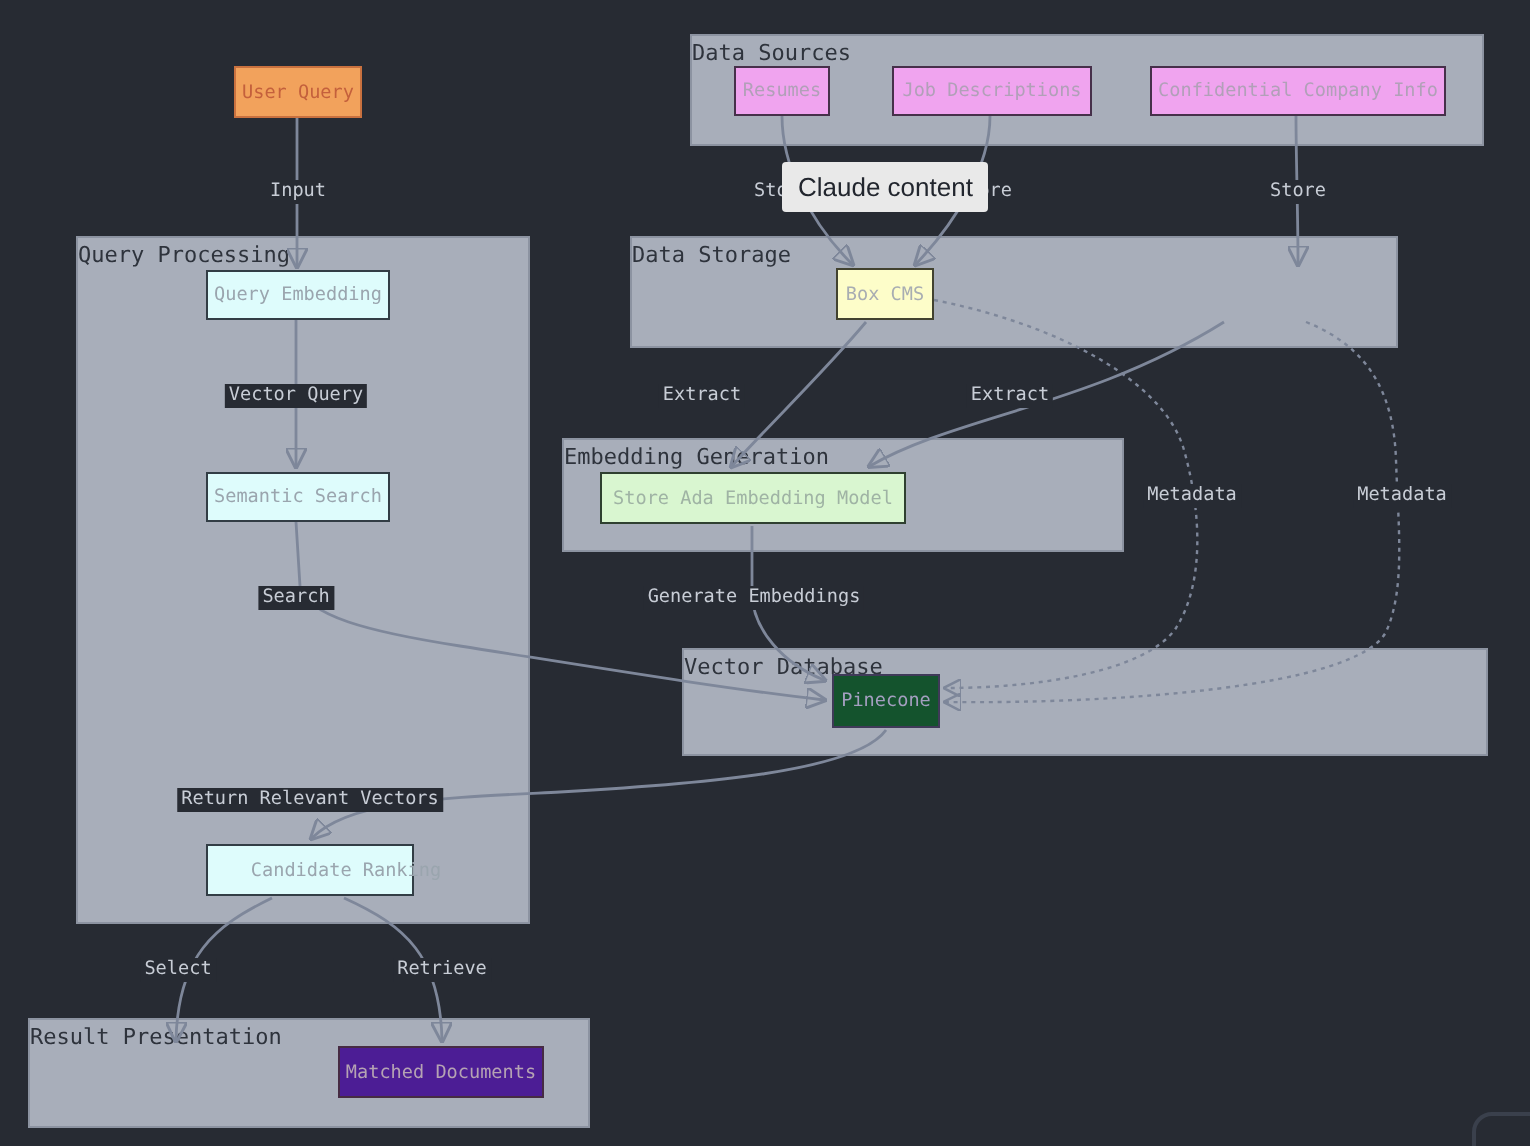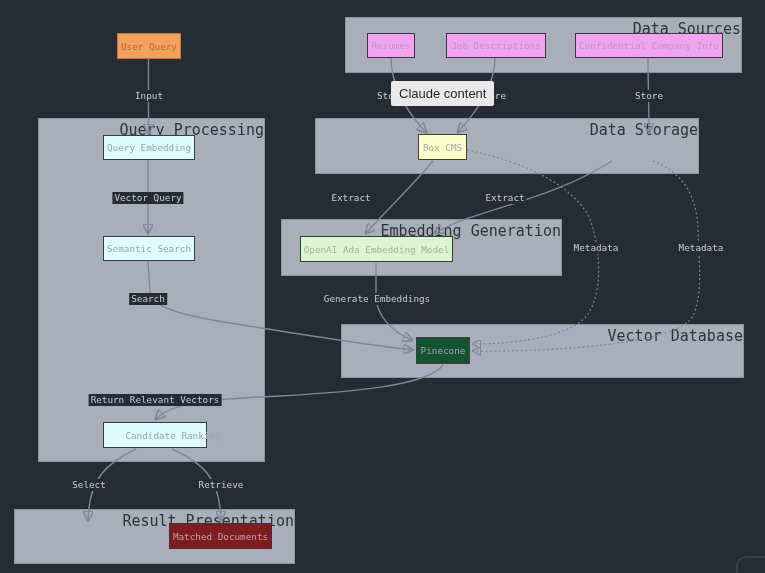--- a/index.html
+++ b/index.html
@@ -1,21 +1,21 @@
 <!DOCTYPE html>
 <html><head>
 <meta charset="utf-8">
 <style>
   html,body{margin:0;padding:0;background:#272b33;}
   .canvas{position:relative;width:765px;height:573px;background:#272b33;overflow:hidden;
           font-family:"DejaVu Sans Mono",monospace;}
   
   .subgraph{position:absolute;background:#a8aeba;border:1px solid #8c93a1;z-index:1;box-sizing:border-box;}
-  .subgraph-title{position:absolute;top:2px;left:0;right:0;text-align:right;
-                  font-size:15px;color:#2e333c;letter-spacing:0;}
+  .subgraph-title{position:absolute;top:2px;left:0;right:0;text-align:left;
+                  font-size:11px;color:#2e333c;letter-spacing:0;}
   
   svg.edges{position:absolute;left:0;top:0;z-index:2;pointer-events:none;}
   svg.edges path{fill:none;stroke:#7e879a;stroke-width:1.4;}
   svg.edges path.dotted{stroke-dasharray:2,2.4;stroke-width:1.2;}
   
   .edge-label{position:absolute;transform:translate(-50%,-50%);z-index:3;
               background:#272b33;color:#c8cdd6;font-size:9.3px;line-height:12px;
               padding:0 2px;white-space:nowrap;}
   
   .node{position:absolute;z-index:4;box-sizing:border-box;border:1.5px solid;
@@ -88,24 +88,24 @@
   <div class="edge-label" style="left:148px;top:299px">Search</div>
   <div class="edge-label" style="left:155px;top:400px">Return Relevant Vectors</div>
   <div class="edge-label" style="left:89px;top:485px">Select</div>
   <div class="edge-label" style="left:221px;top:485px">Retrieve</div>
 
   <div class="node" style="left: 117px; top: 33px; width: 64px; height: 26px; background: rgb(242, 162, 92); border-color: rgb(201, 113, 63); color: rgb(196, 96, 60);">User Query</div>
   <div class="node" style="left: 367px; top: 33px; width: 48px; height: 25px; background: rgb(240, 164, 239); border-color: rgb(70, 48, 74); color: rgb(177, 160, 184);">Resumes</div>
   <div class="node" style="left: 446px; top: 33px; width: 100px; height: 25px; background: rgb(240, 164, 239); border-color: rgb(70, 48, 74); color: rgb(177, 160, 184);">Job Descriptions</div>
   <div class="node" style="left: 575px; top: 33px; width: 148px; height: 25px; background: rgb(240, 164, 239); border-color: rgb(70, 48, 74); color: rgb(177, 160, 184);">Confidential Company Info</div>
   <div class="node" style="left: 418px; top: 134px; width: 49px; height: 26px; background: rgb(253, 253, 201); border-color: rgb(66, 66, 47); color: rgb(168, 173, 178);">Box CMS</div>
-  <div class="node" style="left: 300px; top: 236px; width: 153px; height: 26px; background: rgb(217, 246, 208); border-color: rgb(47, 64, 48); color: rgb(159, 179, 164);">OpenAI Ada Embedding Model</div>
+  <div class="node" style="left: 300px; top: 236px; width: 153px; height: 26px; background: rgb(217, 246, 208); border-color: rgb(47, 64, 48); color: rgb(159, 179, 164);">Store Ada Embedding Model</div>
   <div class="node" style="left: 416px; top: 337px; width: 54px; height: 27px; background: #14532d; border-color: rgb(63, 58, 88); color: rgb(164, 159, 192);">Pinecone</div>
   <div class="node" style="left: 103px; top: 135px; width: 92px; height: 25px; background: rgb(222, 252, 252); border-color: rgb(50, 61, 69); color: rgb(154, 165, 174);">Query Embedding</div>
   <div class="node" style="left: 103px; top: 236px; width: 92px; height: 25px; background: rgb(222, 252, 252); border-color: rgb(50, 61, 69); color: rgb(154, 165, 174);">Semantic Search</div>
   <div class="node" style="left: 103px; top: 422px; width: 104px; height: 26px; background: rgb(222, 252, 252); border-color: rgb(50, 61, 69); color: rgb(154, 165, 174); padding-left: 36px;">Candidate Ranking</div>
-  <div class="node" style="left: 169px; top: 523px; width: 103px; height: 26px; background: #7f1d1d; border-color: rgb(70, 43, 67); color: rgb(181, 163, 179);">Matched Documents</div>
+  <div class="node" style="left: 169px; top: 523px; width: 103px; height: 26px; background: #4c1d95; border-color: rgb(70, 43, 67); color: rgb(181, 163, 179);">Matched Documents</div>
 
   <div class="tooltip">Claude content</div>
 
   <div class="corner-button"></div>
 
 </div>
 
 </body></html>

